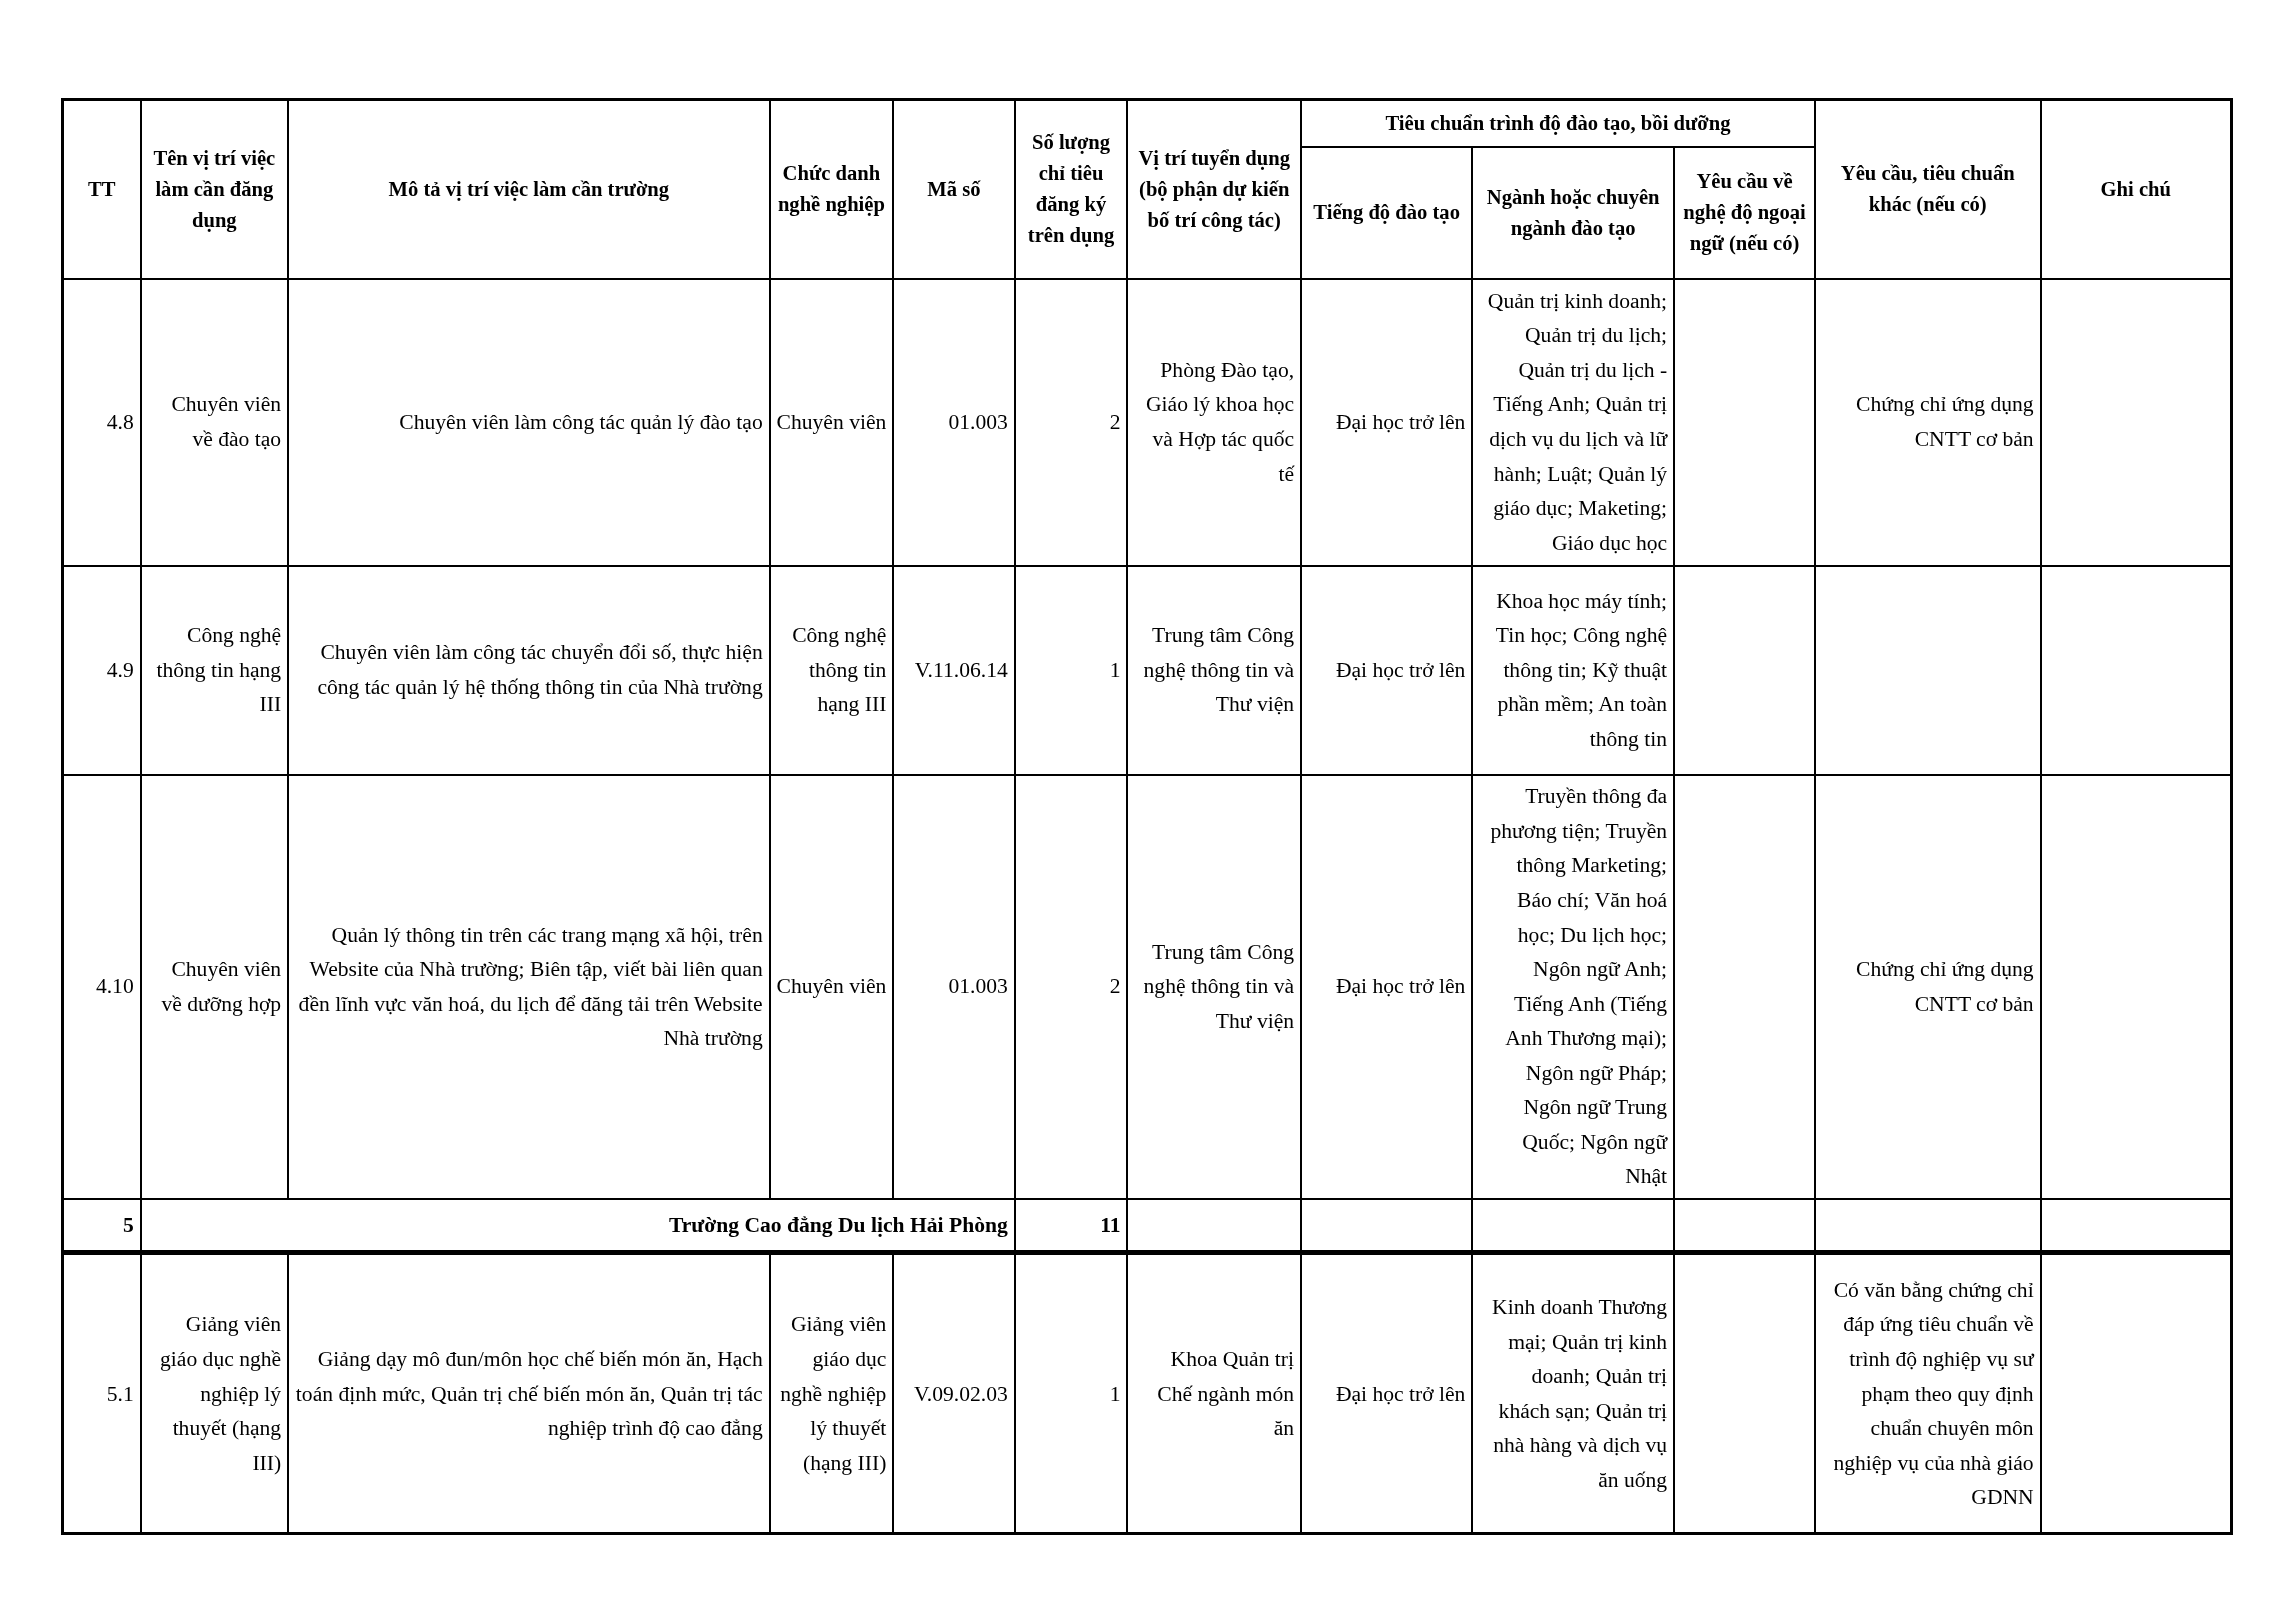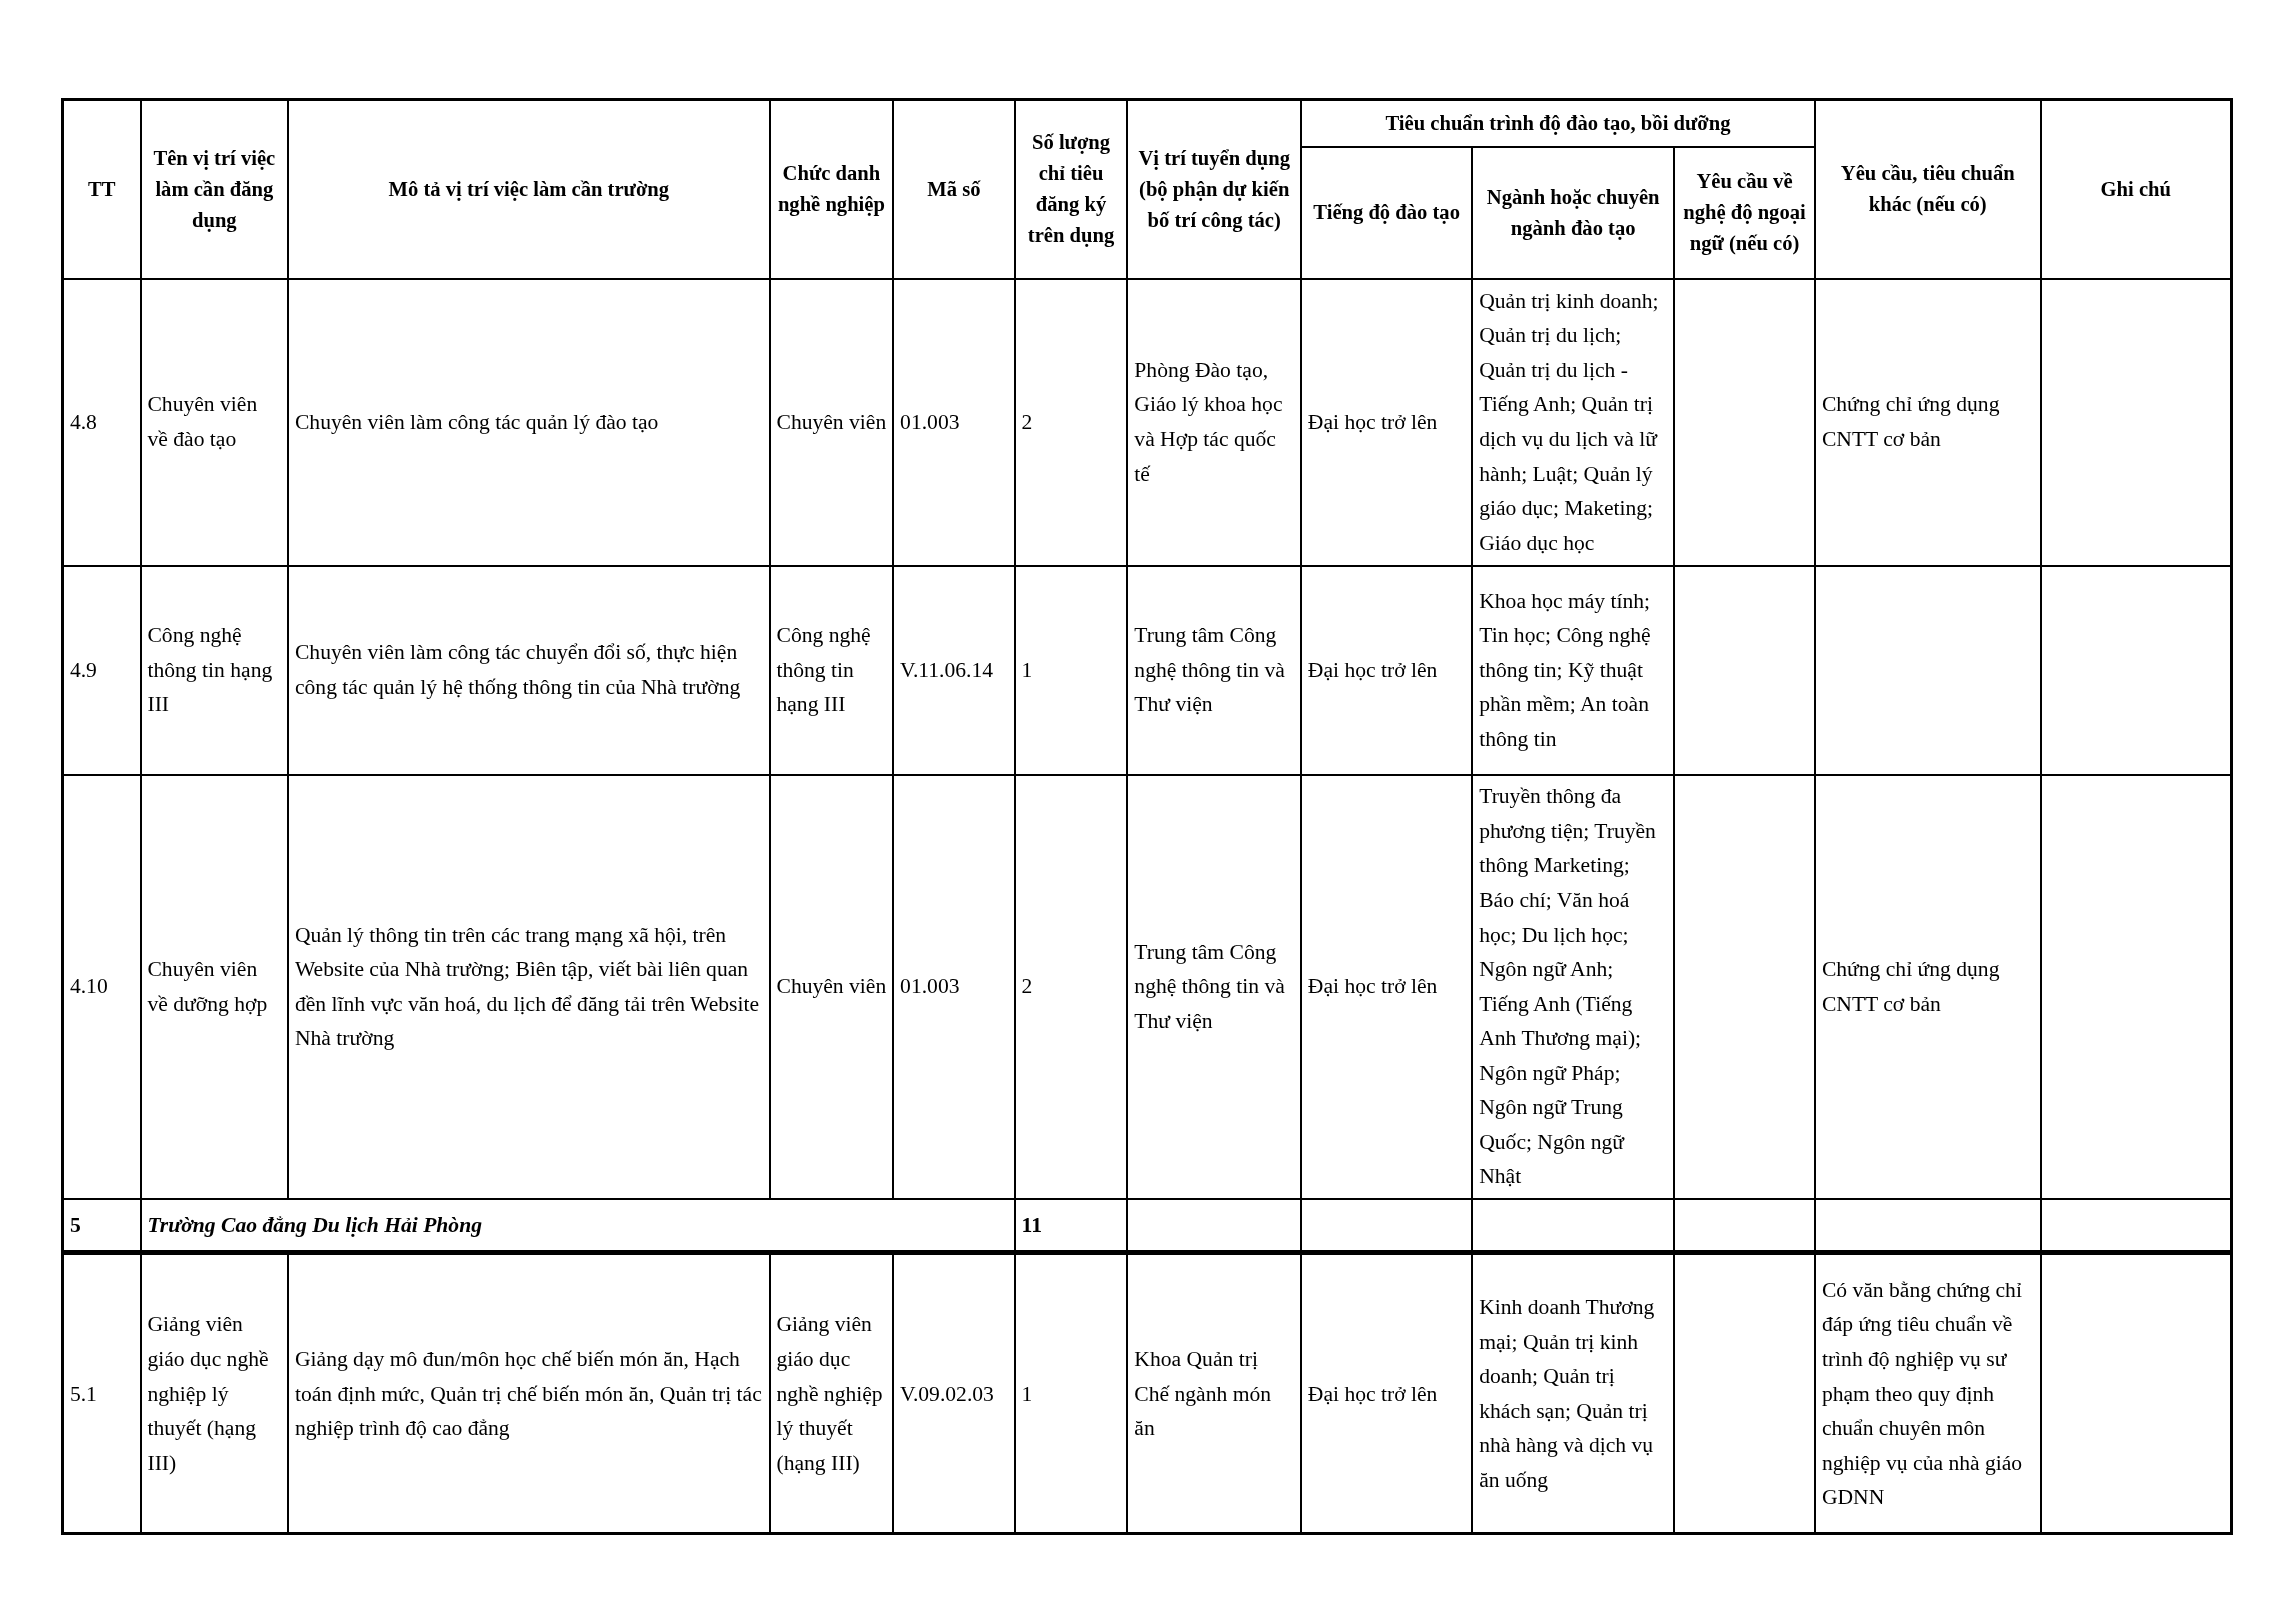--- a/index.html
+++ b/index.html
@@ -33,21 +33,21 @@
   }
   table.doc th {
     font-size: 20.6px;
     font-weight: bold;
     text-align: center;
     line-height: 1.5;
     padding: 3.9px 3.9px;
   }
   table.doc td {
     font-size: 21.6px;
-    text-align: left;
+    text-align: right;
     line-height: 1.6;
     margin-top: 36px;
   }
   tr.h1 { height: 47px; }
   tr.h2 { height: 132px; }
   tr.r0 { height: 287px; }
   tr.r1 { height: 209px; }
   tr.r2 { height: 385px; }
   tr.sec { height: 54px; }
   tr.r3 { height: 281px; }
@@ -60,21 +60,20 @@
     text-align: justify;
     padding: 3.9px 5.9px;
   }
   tr.sec td {
     font-weight: bold;
     border-bottom: 5.9px solid #000;
   }
   td.sec-title {
     text-align: left;
     padding-left: 7.8px;
-    font-style: italic;
   }
 </style>
 </head>
 <body>
 
 <div class="page">
   <table class="doc">
     <colgroup>
       <col style="width:3.6%">
       <col style="width:6.8%">

